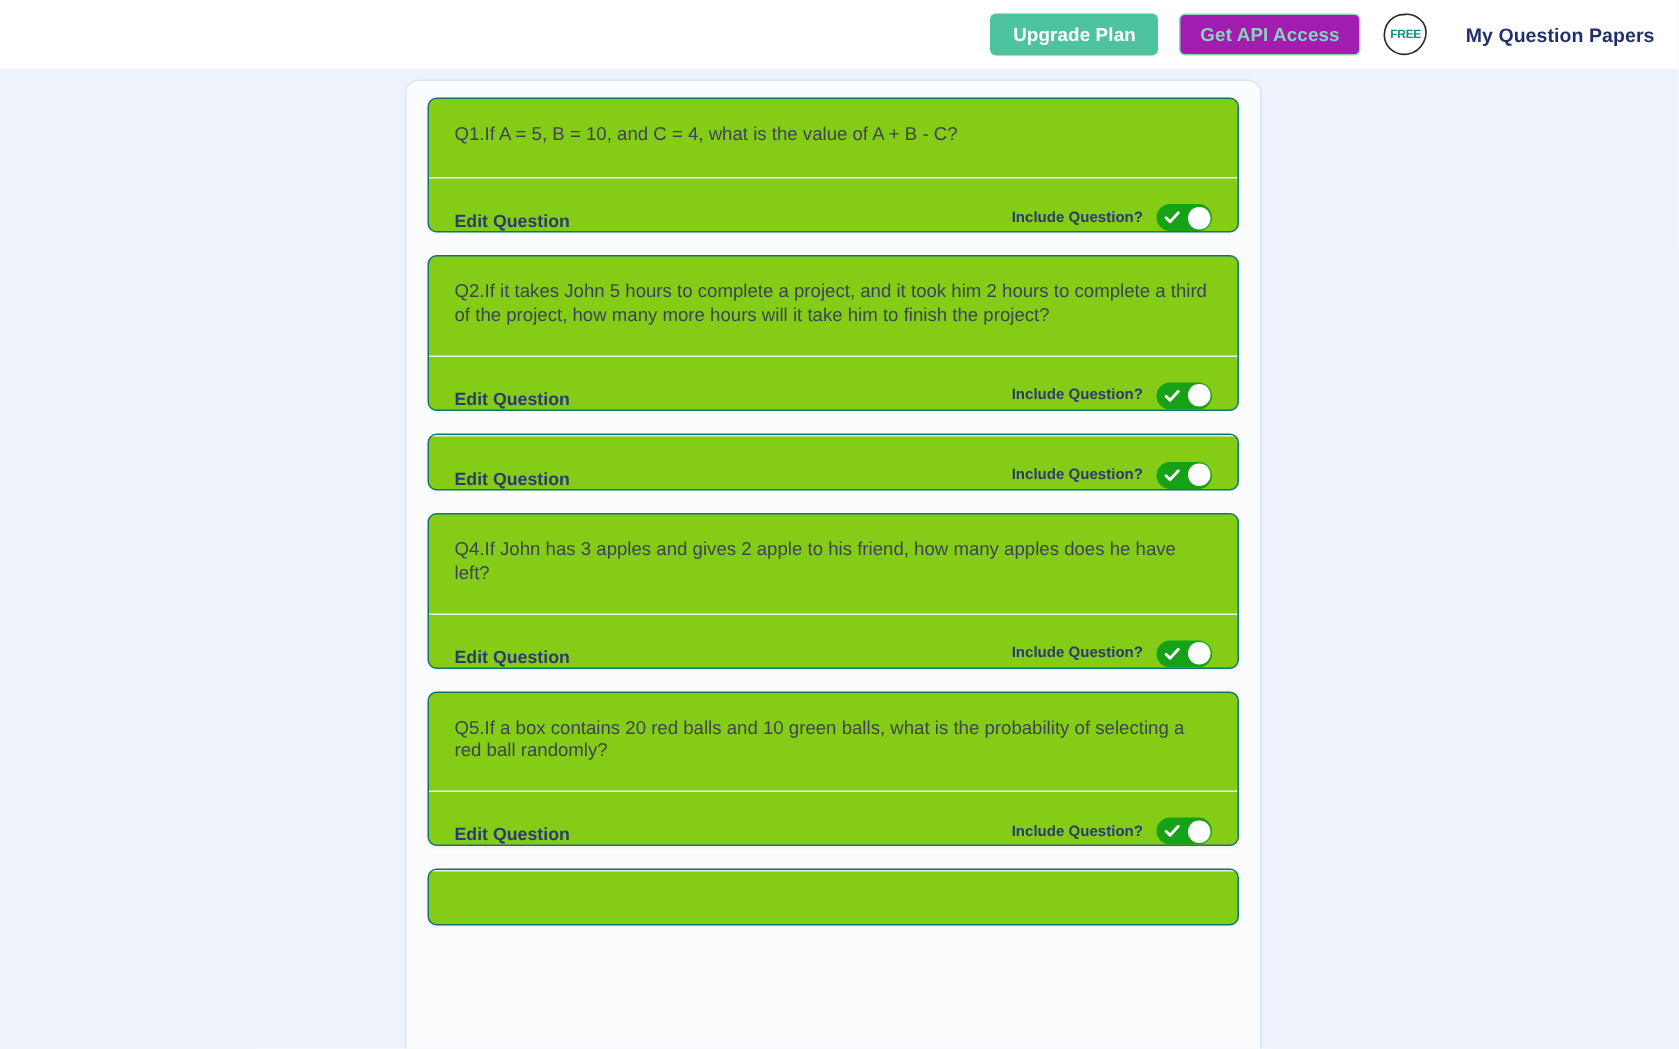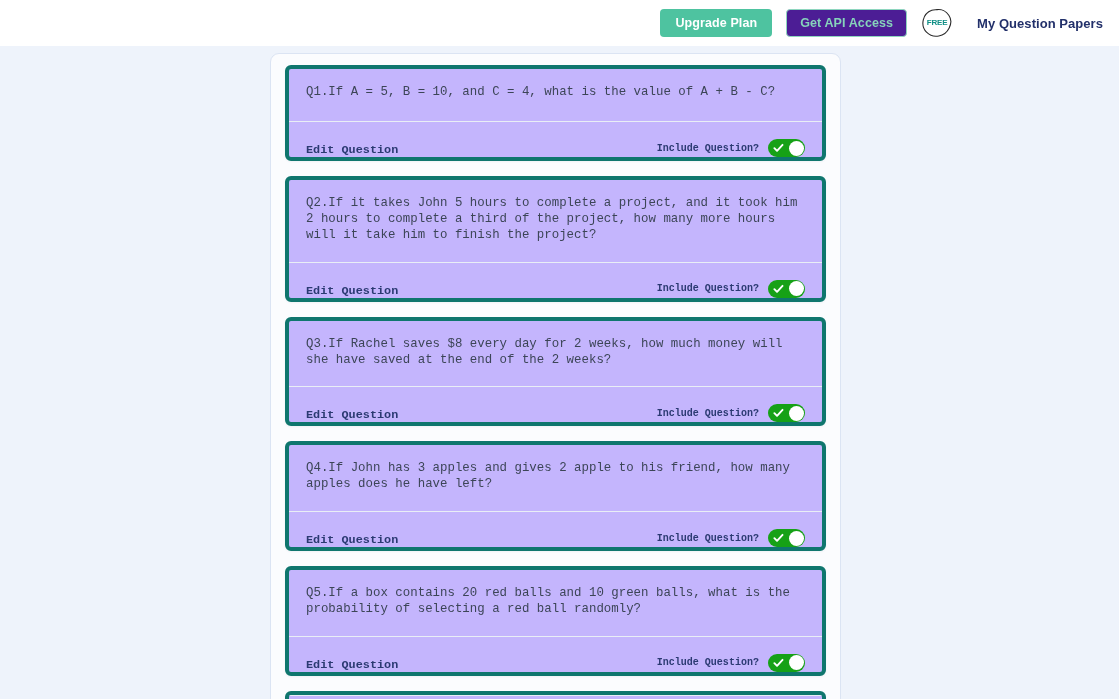--- a/index.html
+++ b/index.html
@@ -43,21 +43,21 @@
     font-size: 12.5px;
     font-weight: 700;
     letter-spacing: 0.1px;
     padding: 7px 15px;
     cursor: pointer;
     line-height: 1.15;
     font-family: "Liberation Sans", sans-serif;
   }
 
   .btn-api {
-    background: #4c1d95;
+    background: #a21caf;
     color: #86d3bb;
     border: 1px solid #8ed6be;
     border-radius: 4px;
     font-size: 12.5px;
     font-weight: 700;
     letter-spacing: 0.1px;
     padding: 6px 13px;
     cursor: pointer;
     line-height: 1.15;
     font-family: "Liberation Sans", sans-serif;
@@ -110,26 +110,25 @@
     padding: 11px 14px 14px 14px;
   }
 
   .cards {
     display: flex;
     flex-direction: column;
     gap: 15px;
   }
 
   .q-card {
-    background: #c4b5fd;
-    border: 4px solid #0f766e;
+    background: #84cc16;
+    border: 1px solid #0f766e;
     border-radius: 6px;
     box-shadow: 0 1px 2px rgba(35, 55, 100, 0.05);
     overflow: hidden;
-    font-family: Liberation Mono, monospace;
   }
 
   .q-body {
     padding: 16px 17px 18px 17px;
     min-height: 52px;
   }
 
   .q-text {
     font-size: 12.4px;
     line-height: 1.28;
@@ -250,23 +249,20 @@
               <div class="toggle">
                 <svg class="check" viewBox="0 0 12 12">
                   <path d="M1.5 6.2 L4.4 9.1 L10.4 2.6" fill="none" stroke="#ffffff" stroke-width="2.1" stroke-linecap="round" stroke-linejoin="round"></path>
                 </svg>
                 <div class="knob"></div>
               </div>
             </div>
           </div>
         </div>
         <div class="q-card">
-          <div class="q-body">
-            <div class="q-text">Q3.If Rachel saves $8 every day for 2 weeks, how much money will she have saved at the end of the 2 weeks?</div>
-          </div>
           <div class="q-footer">
             <div class="edit-link">Edit Question</div>
             <div class="include-wrap">
               <div class="include-label">Include Question?</div>
               <div class="toggle">
                 <svg class="check" viewBox="0 0 12 12">
                   <path d="M1.5 6.2 L4.4 9.1 L10.4 2.6" fill="none" stroke="#ffffff" stroke-width="2.1" stroke-linecap="round" stroke-linejoin="round"></path>
                 </svg>
                 <div class="knob"></div>
               </div>

